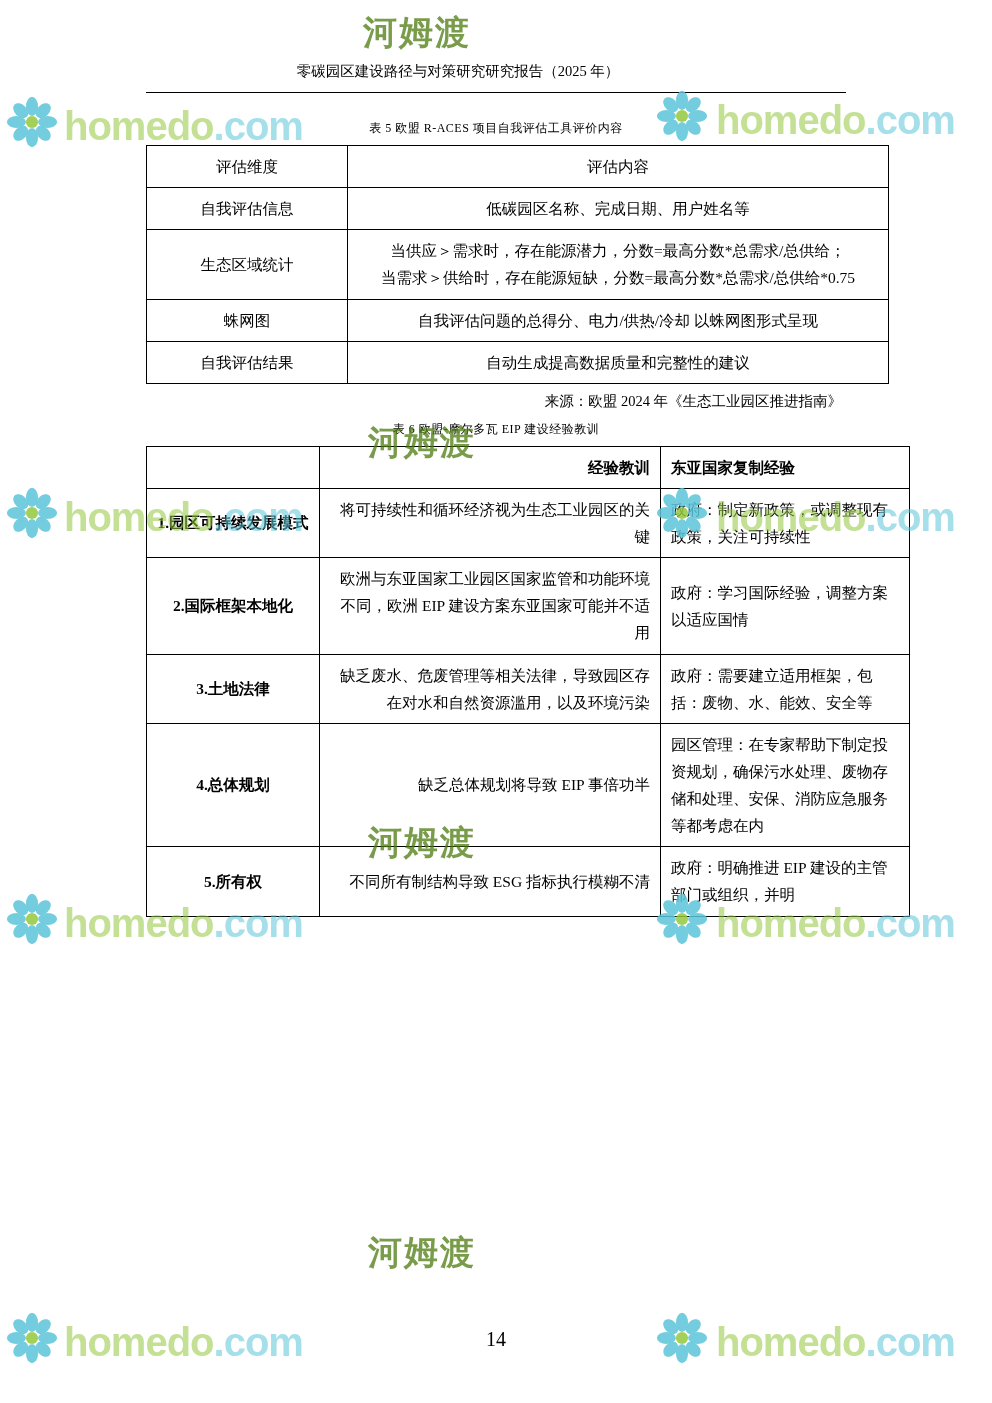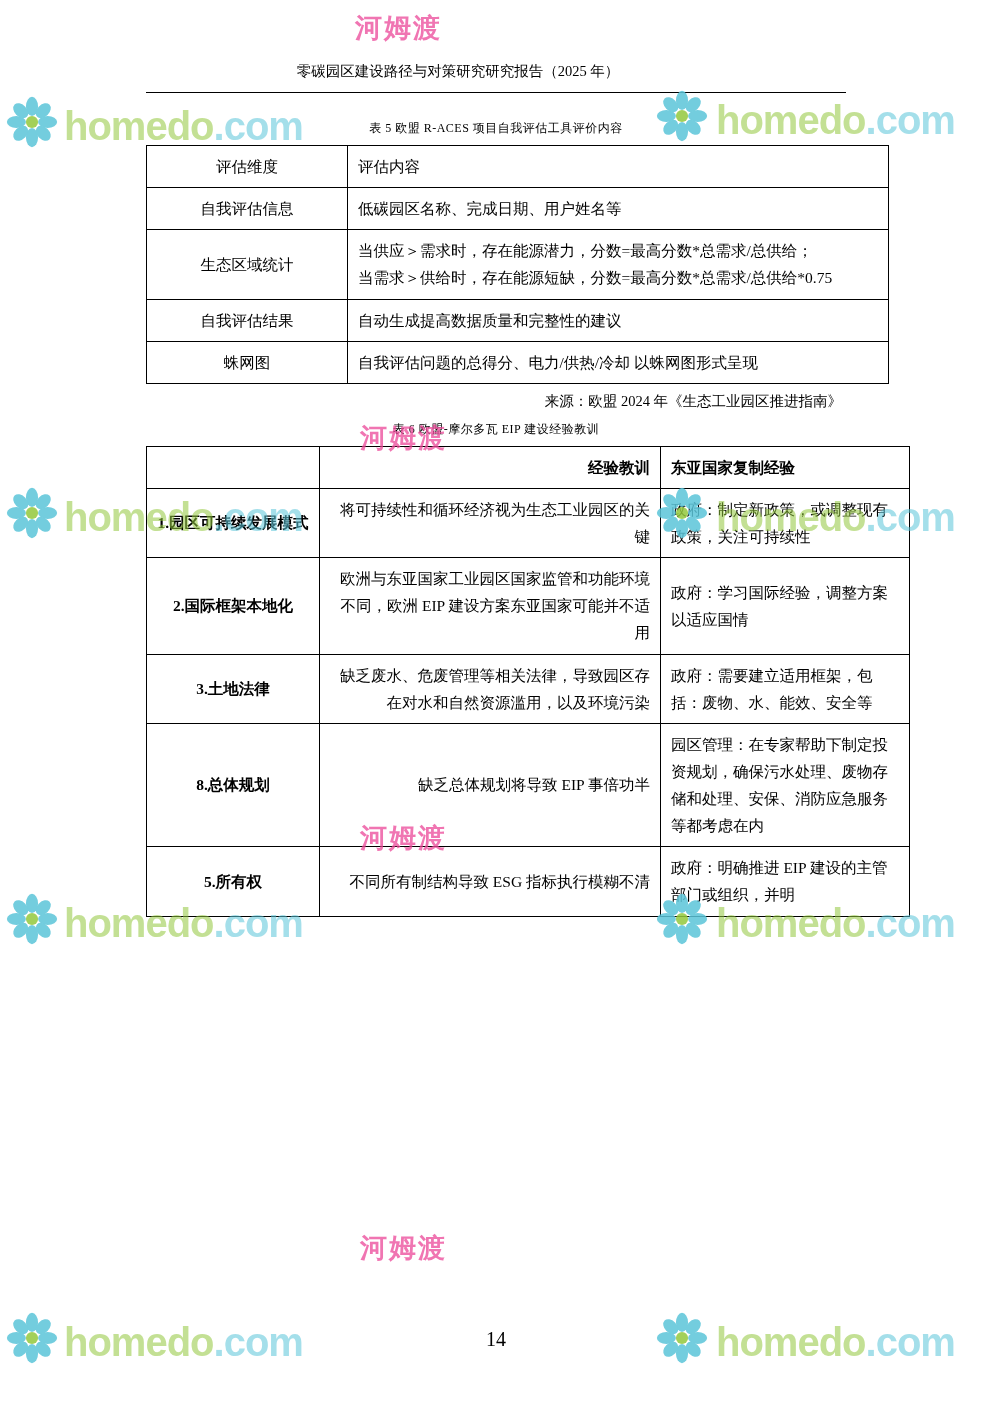--- a/index.html
+++ b/index.html
@@ -37,25 +37,26 @@
     opacity: 0.55;
   }
   .wm-homedo {
     font-size: 40px;
     letter-spacing: -1px;
   }
   .wm-homedo .c1 { color: #93c83d; }
   .wm-homedo .c2 { color: #5bc5d9; }
   .wm-cn {
     font-family: "DejaVu Sans", sans-serif;
-    font-size: 27px;
-    color: #ec4899;
+    font-size: 34px;
+    color: #4d7c0f;
     font-weight: 700;
     letter-spacing: 2px;
     opacity: 0.75;
+    margin-left: 8px;
   }
   .flower {
     position: absolute;
     width: 52px;
     height: 52px;
     opacity: 0.85;
   }
   
   .header {
     position: absolute;
@@ -95,21 +96,21 @@
     padding-left: 30px;
   }
   table td {
     border: 1px solid #000;
     padding: 7px 10px;
     font-size: 15.5px;
     line-height: 1.75;
     vertical-align: middle;
   }
   .t5 td.col1 { width: 180px; text-align: center; }
-  .t5 td.col2 { width: 520px; text-align: left; }
+  .t5 td.col2 { width: 520px; text-align: center; }
   .t5 .hdr { text-align: center; }
   .src {
     text-align: right;
     font-size: 14.5px;
     margin: 8px 4px 0 0;
   }
   .t6 td.c1 { width: 152px; text-align: center; font-weight: bold; }
   .t6 td.c2 { width: 320px; text-align: right; }
   .t6 td.c3 { width: 228px; text-align: left; }
   .t6 .hdr { font-weight: bold; }
@@ -268,26 +269,26 @@
         <td class="col2">低碳园区名称、完成日期、用户姓名等</td>
       </tr>
       <tr>
         <td class="col1">生态区域统计</td>
         <td class="col2">
           <div>当供应＞需求时，存在能源潜力，分数=最高分数*总需求/总供给；</div>
           <div>当需求＞供给时，存在能源短缺，分数=最高分数*总需求/总供给*0.75</div>
         </td>
       </tr>
       <tr>
+        <td class="col1">蛛网图</td>
+        <td class="col2">自我评估问题的总得分、电力/供热/冷却 以蛛网图形式呈现</td>
+      </tr>
+      <tr>
         <td class="col1">自我评估结果</td>
         <td class="col2">自动生成提高数据质量和完整性的建议</td>
-      </tr>
-      <tr>
-        <td class="col1">蛛网图</td>
-        <td class="col2">自我评估问题的总得分、电力/供热/冷却 以蛛网图形式呈现</td>
       </tr>
     </tbody>
       </table>
     <div class="src">来源：欧盟 2024 年《生态工业园区推进指南》</div>
 
     <div class="tbl-caption">表 6 欧盟-摩尔多瓦 EIP 建设经验教训</div>
     <table class="t6">
       <tbody>
           <tr>
         <td class="c1 hdr blank"></td>
@@ -303,21 +304,21 @@
         <td class="c1">2.国际框架本地化</td>
         <td class="c2">欧洲与东亚国家工业园区国家监管和功能环境不同，欧洲 EIP 建设方案东亚国家可能并不适用</td>
         <td class="c3">政府：学习国际经验，调整方案以适应国情</td>
       </tr>
       <tr>
         <td class="c1">3.土地法律</td>
         <td class="c2">缺乏废水、危废管理等相关法律，导致园区存在对水和自然资源滥用，以及环境污染</td>
         <td class="c3">政府：需要建立适用框架，包括：废物、水、能效、安全等</td>
       </tr>
       <tr>
-        <td class="c1">8.总体规划</td>
+        <td class="c1">4.总体规划</td>
         <td class="c2">缺乏总体规划将导致 EIP 事倍功半</td>
         <td class="c3">园区管理：在专家帮助下制定投资规划，确保污水处理、废物存储和处理、安保、消防应急服务等都考虑在内</td>
       </tr>
       <tr>
         <td class="c1">5.所有权</td>
         <td class="c2">不同所有制结构导致 ESG 指标执行模糊不清</td>
         <td class="c3">政府：明确推进 EIP 建设的主管部门或组织，并明</td>
       </tr>
     </tbody>
       </table>

